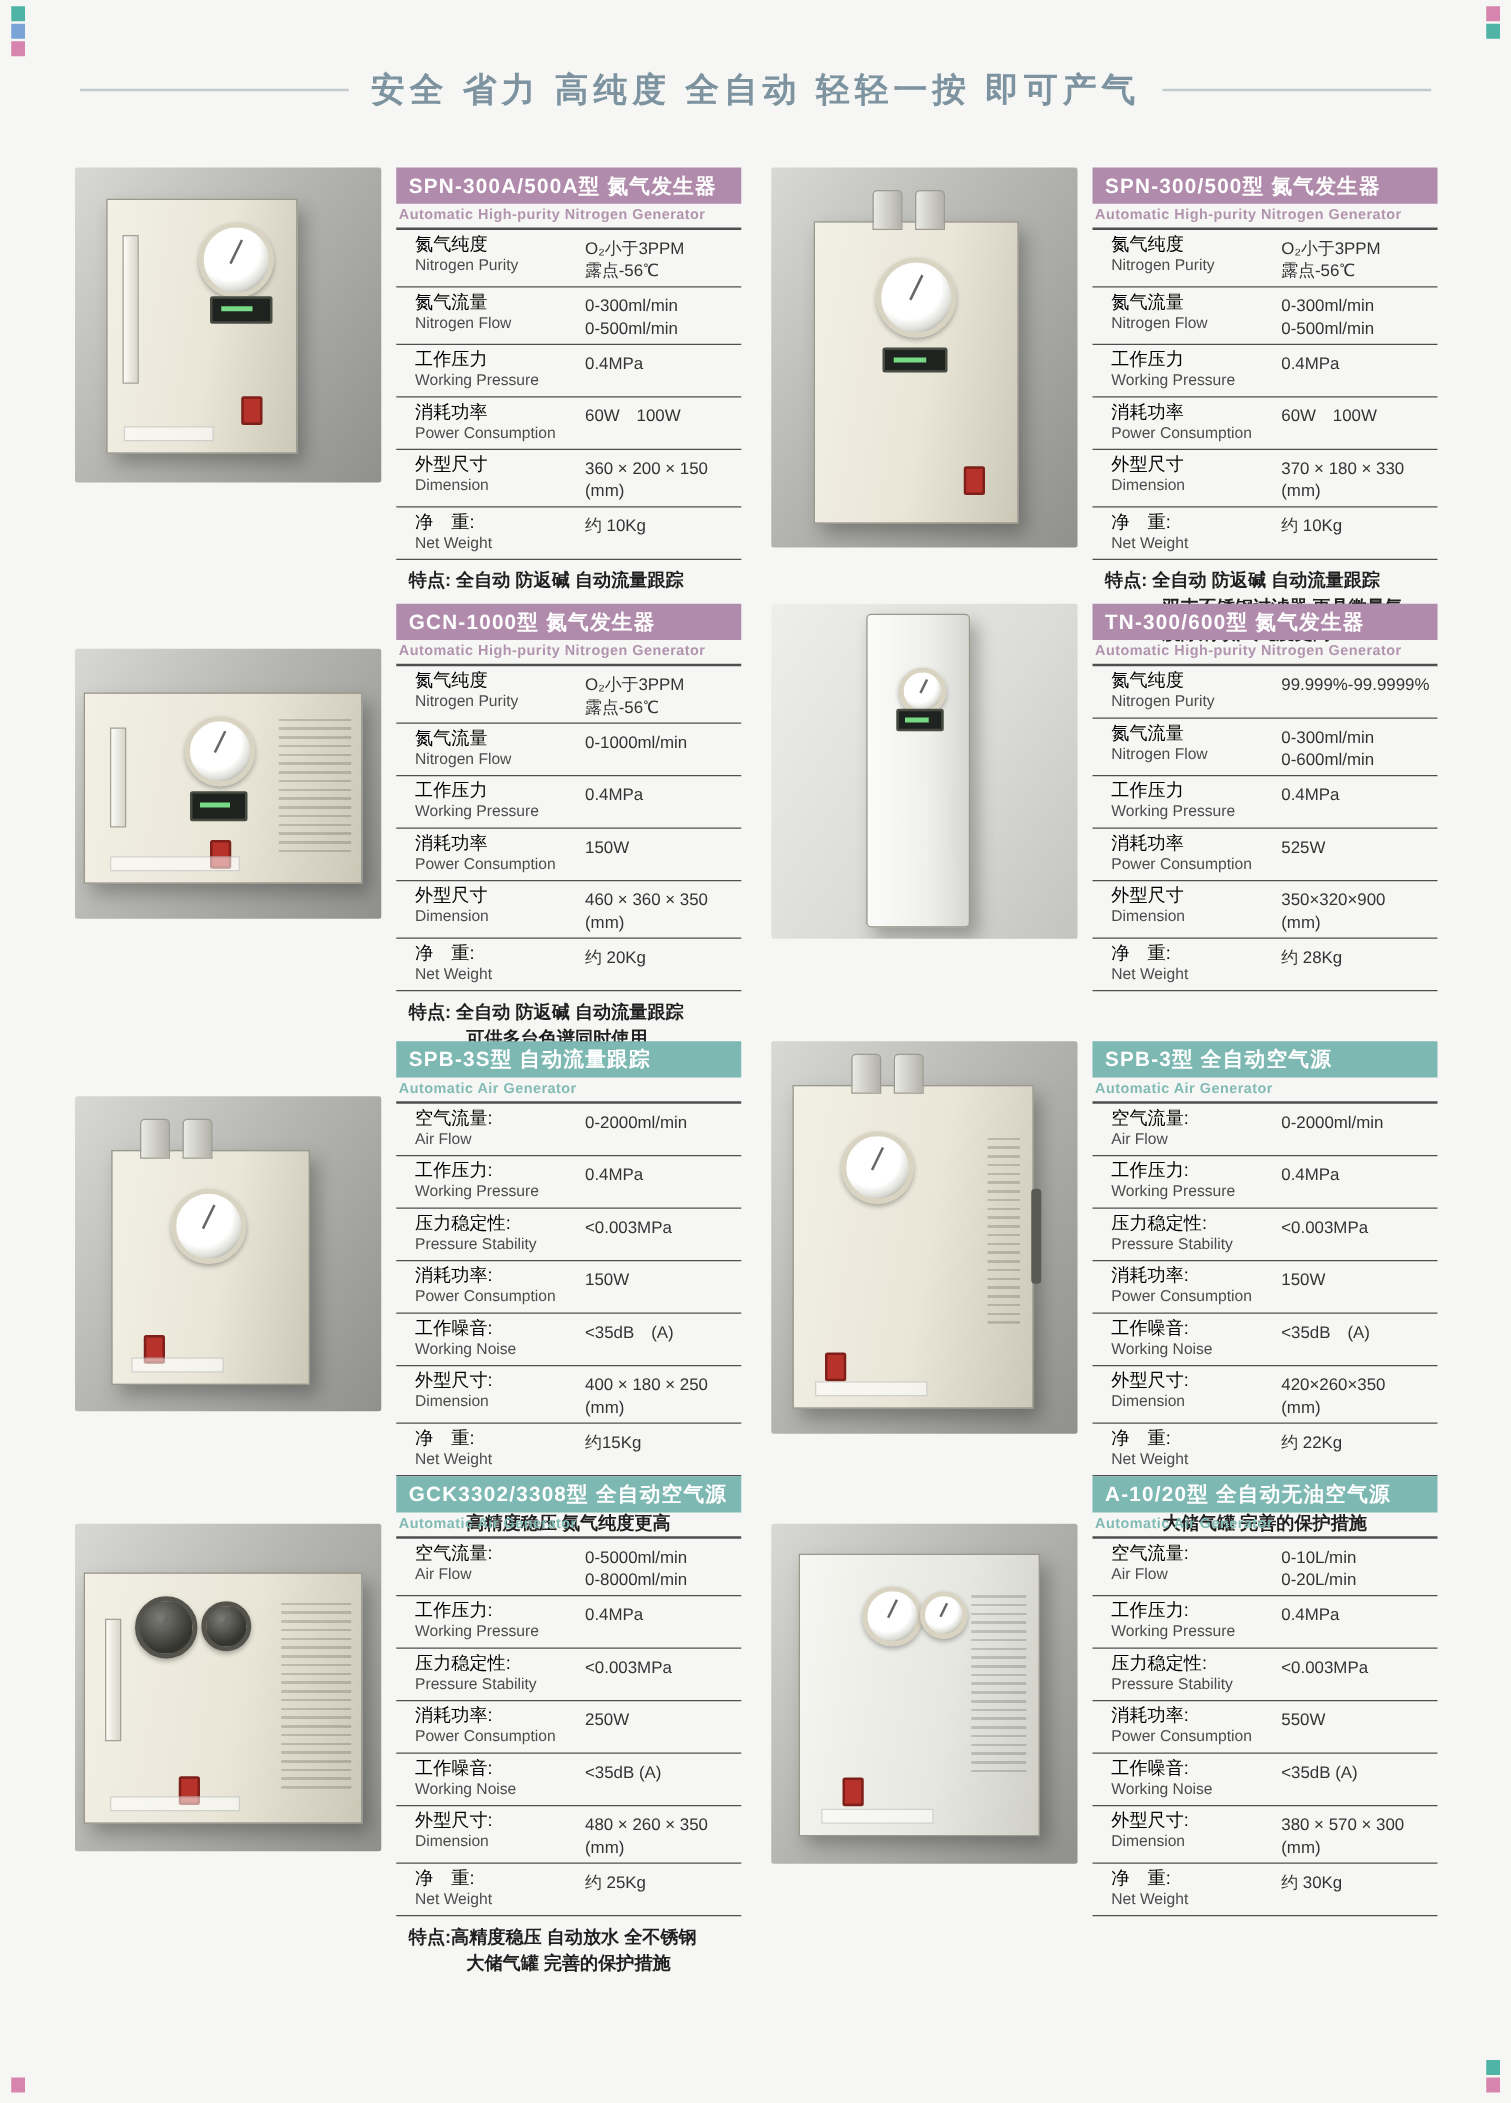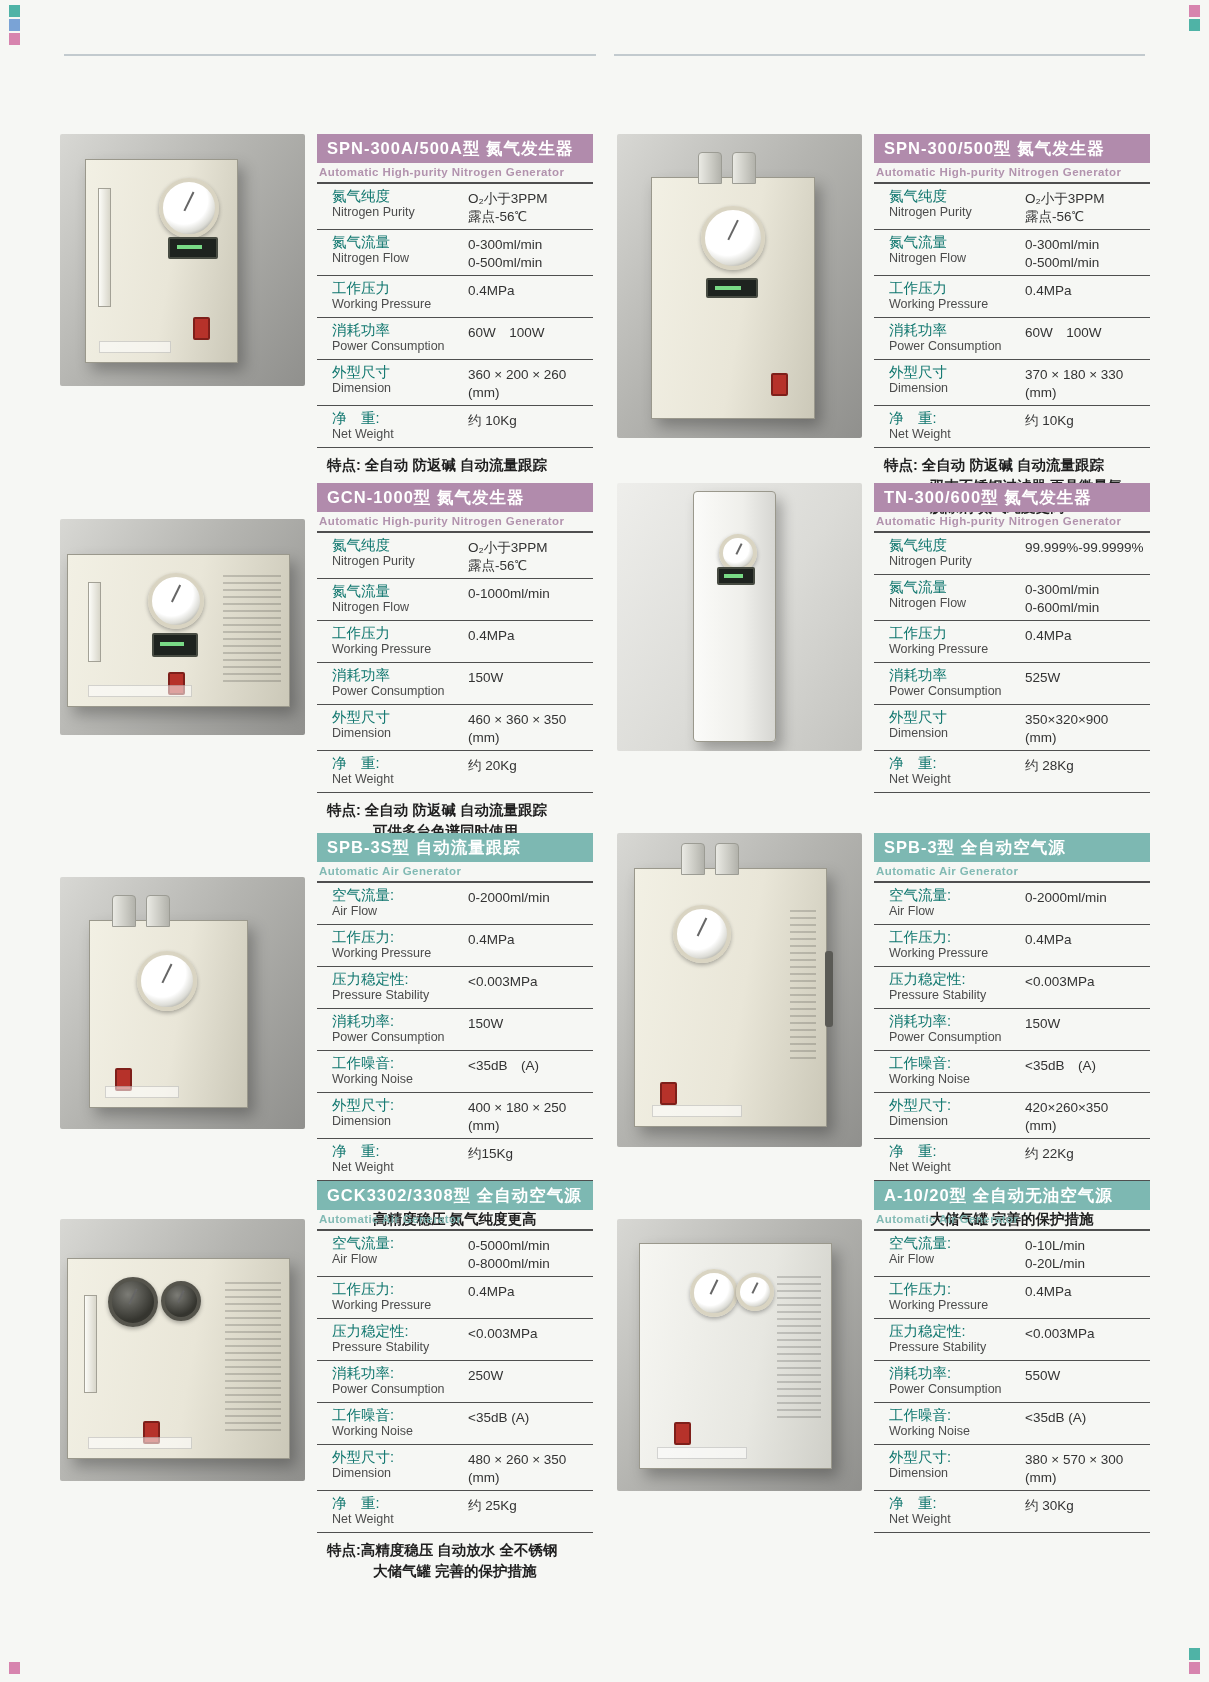--- a/index.html
+++ b/index.html
@@ -125,41 +125,42 @@
     color:#fff;font-size:16.5px;font-weight:bold;letter-spacing:1px}
   .nitro .bar{background:#b18bac}
   .air .bar{background:#7db8b2}
   .sub{font-size:11.5px;font-weight:bold;letter-spacing:.4px;
     padding:3px 2px 4px;border-bottom:2px solid #4f4f4f}
   .nitro .sub{color:#b293ae}
   .air .sub{color:#82bab4}
   .spec{display:flex;justify-content:space-between;align-items:flex-start;
     padding:4px 0 4px 15px;border-bottom:1.6px solid #4f4f4f;min-height:33px}
   .lbl{flex:1;min-width:0}
-  .cn{font-size:14.5px;color:#0f766e;line-height:1.15}
+  .cn{font-size:14.5px;color:#000000;line-height:1.15}
   .en{font-size:12.5px;color:#4c4c4c;line-height:1.15}
   .val{flex:0 0 125px;font-size:13.5px;color:#333;white-space:pre-line;
     line-height:1.3;padding-top:2px}
   .features{padding:7px 0 0 10px;font-size:14.5px;font-weight:bold;color:#1f1f1f;line-height:1.45}
   .features .fline + .fline{padding-left:46px}
 </style>
 </head>
 <body>
 
 <div class="mark m-teal tl1"></div>
 <div class="mark m-blue tl2"></div>
 <div class="mark m-pink tl3"></div>
 <div class="mark m-pink tr1"></div>
 <div class="mark m-teal tr2"></div>
 <div class="mark m-pink bl1"></div>
 <div class="mark m-teal br1"></div>
 <div class="mark m-pink br2"></div>
 
 <div class="banner">
   <span class="rule"></span>
+  <span class="slogan">安全 省力 高纯度 全自动 轻轻一按 即可产气</span>
   <span class="rule"></span>
 </div>
 
 <div class="grid">
 
   <section class="product nitro">
     <div class="photo bgA v1">
       <div class="device">
 
         <div class="tube"></div>
@@ -205,21 +206,21 @@
             <div class="cn">消耗功率</div>
             <div class="en">Power Consumption</div>
           </div>
           <div class="val">60W　100W</div>
         </div>
       <div class="spec">
           <div class="lbl">
             <div class="cn">外型尺寸</div>
             <div class="en">Dimension</div>
           </div>
-          <div class="val">360 × 200 × 260
+          <div class="val">360 × 200 × 150
 (mm)</div>
         </div>
       <div class="spec">
           <div class="lbl">
             <div class="cn">净　重:</div>
             <div class="en">Net Weight</div>
           </div>
           <div class="val">约 10Kg</div>
         </div>
       <div class="features">

